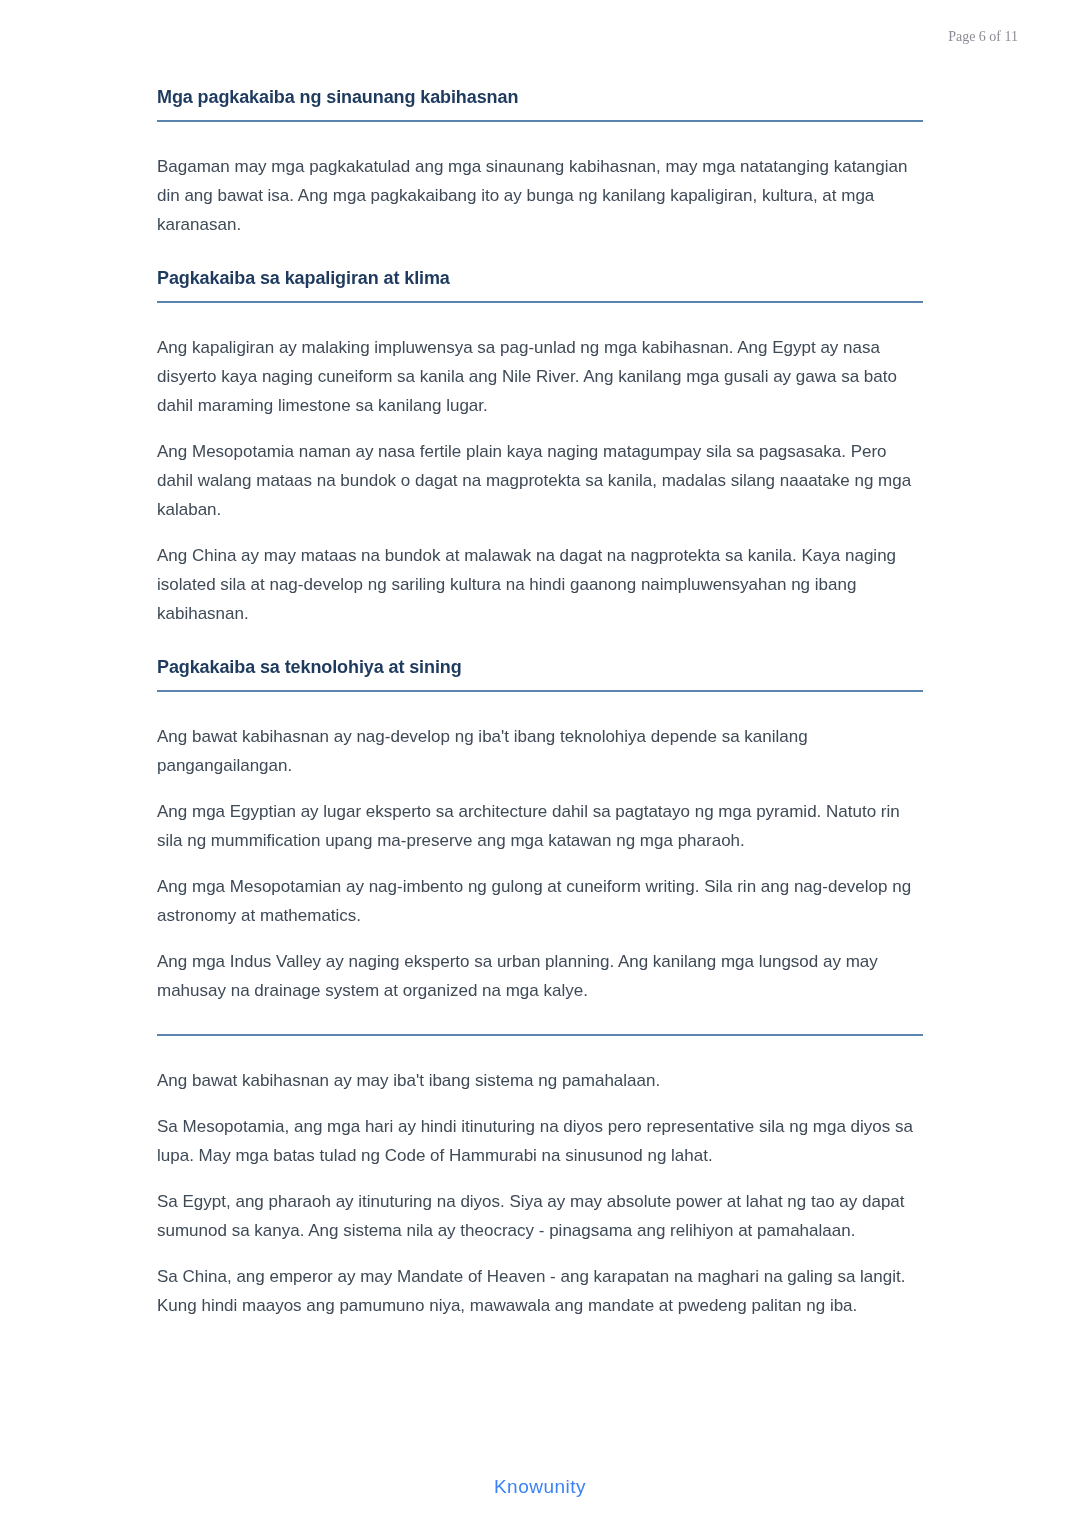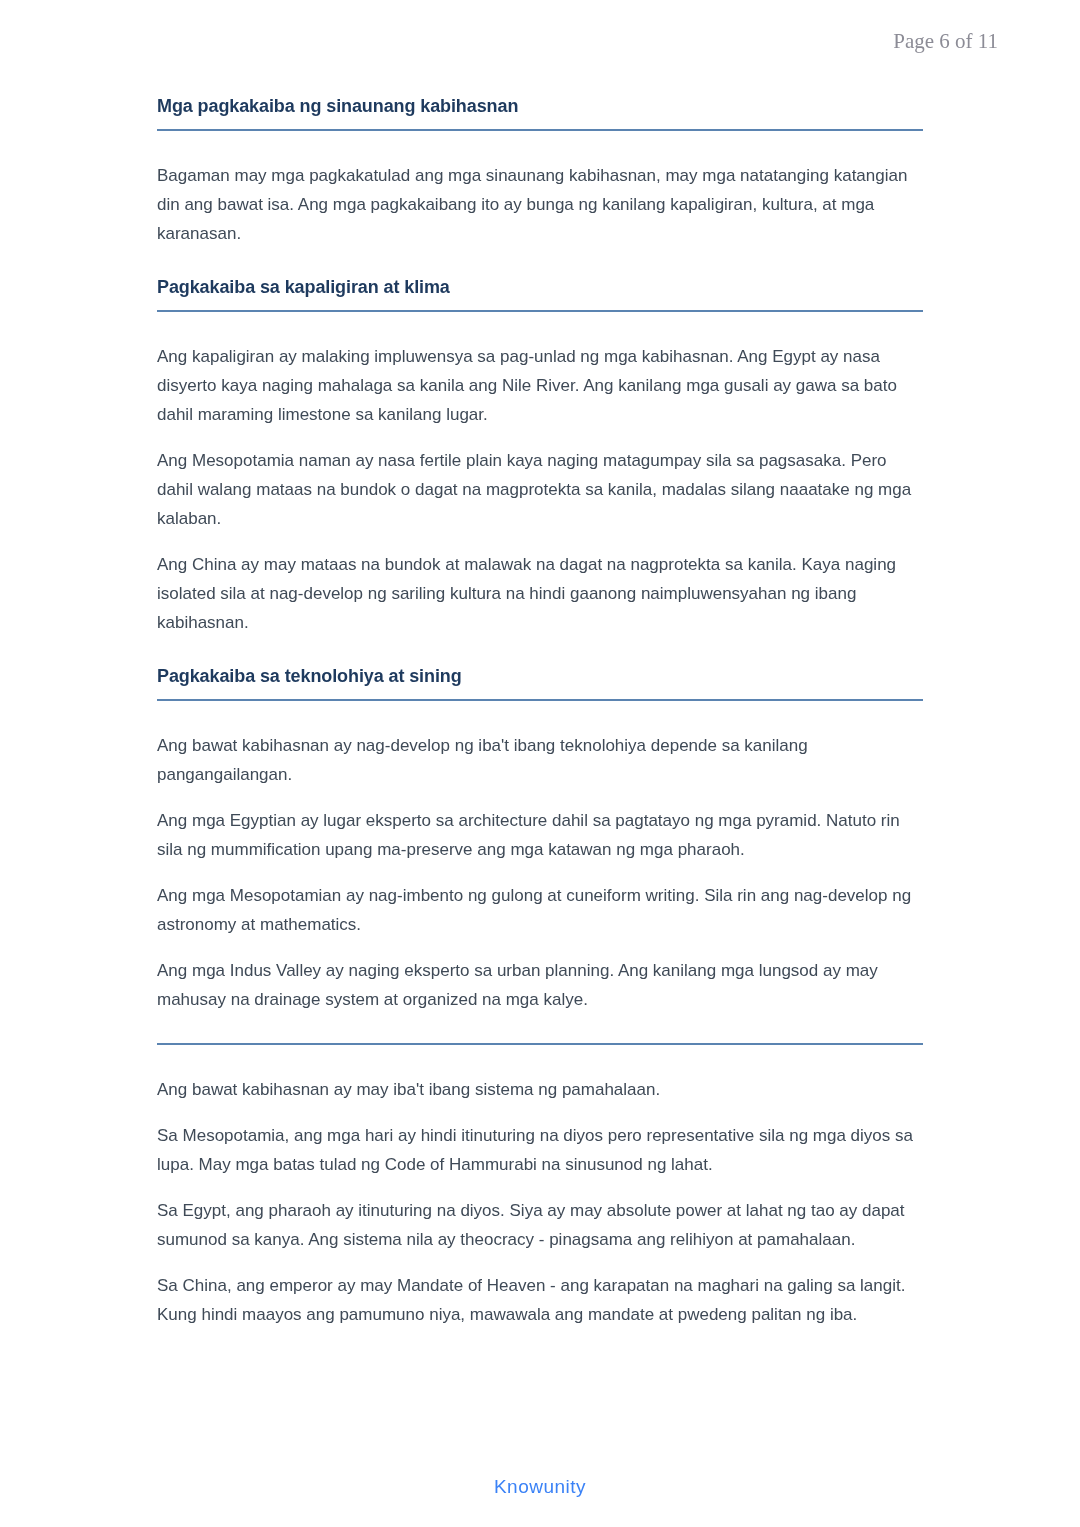--- a/index.html
+++ b/index.html
@@ -11,29 +11,29 @@
     position: relative;
     width: 1080px;
     height: 1527px;
     background: #ffffff;
     overflow: hidden;
     font-family: "Liberation Sans", sans-serif;
   }
   .page-number {
     position: absolute;
     top: 29px;
-    right: 82px;
+    right: 62px;
     font-family: "Liberation Serif", serif;
-    font-size: 21px;
+    font-size: 14px;
     color: #8c8c96;
   }
   .content {
     position: absolute;
     left: 157px;
-    top: 12px;
+    top: 3px;
     width: 766px;
     padding-top: 84px;
   }
   section {
     margin-bottom: 29px;
   }
   h2.section-heading {
     margin: 0;
     font-size: 18px;
     line-height: 20px;
@@ -76,21 +76,21 @@
 
     <section>
       <h2 class="section-heading">Mga pagkakaiba ng sinaunang kabihasnan</h2>
       <div class="rule"></div>
       <p class="body-paragraph">Bagaman may mga pagkakatulad ang mga sinaunang kabihasnan, may mga natatanging katangian din ang bawat isa. Ang mga pagkakaibang ito ay bunga ng kanilang kapaligiran, kultura, at mga karanasan.</p>
     </section>
 
     <section>
       <h2 class="section-heading">Pagkakaiba sa kapaligiran at klima</h2>
       <div class="rule"></div>
-      <p class="body-paragraph">Ang kapaligiran ay malaking impluwensya sa pag-unlad ng mga kabihasnan. Ang Egypt ay nasa disyerto kaya naging mahalaga sa kanila ang Nile River. Ang kanilang mga gusali ay gawa sa bato dahil maraming limestone sa kanilang lugar.</p>
+      <p class="body-paragraph">Ang kapaligiran ay malaking impluwensya sa pag-unlad ng mga kabihasnan. Ang Egypt ay nasa disyerto kaya naging cuneiform sa kanila ang Nile River. Ang kanilang mga gusali ay gawa sa bato dahil maraming limestone sa kanilang lugar.</p>
       <p class="body-paragraph">Ang Mesopotamia naman ay nasa fertile plain kaya naging matagumpay sila sa pagsasaka. Pero dahil walang mataas na bundok o dagat na magprotekta sa kanila, madalas silang naaatake ng mga kalaban.</p>
       <p class="body-paragraph">Ang China ay may mataas na bundok at malawak na dagat na nagprotekta sa kanila. Kaya naging isolated sila at nag-develop ng sariling kultura na hindi gaanong naimpluwensyahan ng ibang kabihasnan.</p>
     </section>
 
     <section>
       <h2 class="section-heading">Pagkakaiba sa teknolohiya at sining</h2>
       <div class="rule"></div>
       <p class="body-paragraph">Ang bawat kabihasnan ay nag-develop ng iba't ibang teknolohiya depende sa kanilang pangangailangan.</p>
       <p class="body-paragraph">Ang mga Egyptian ay lugar eksperto sa architecture dahil sa pagtatayo ng mga pyramid. Natuto rin sila ng mummification upang ma-preserve ang mga katawan ng mga pharaoh.</p>
       <p class="body-paragraph">Ang mga Mesopotamian ay nag-imbento ng gulong at cuneiform writing. Sila rin ang nag-develop ng astronomy at mathematics.</p>

